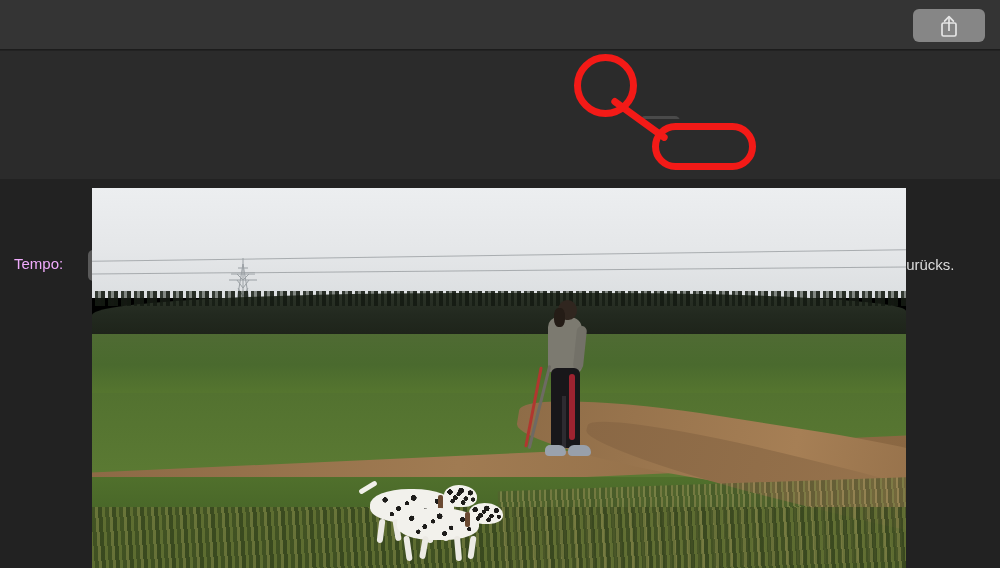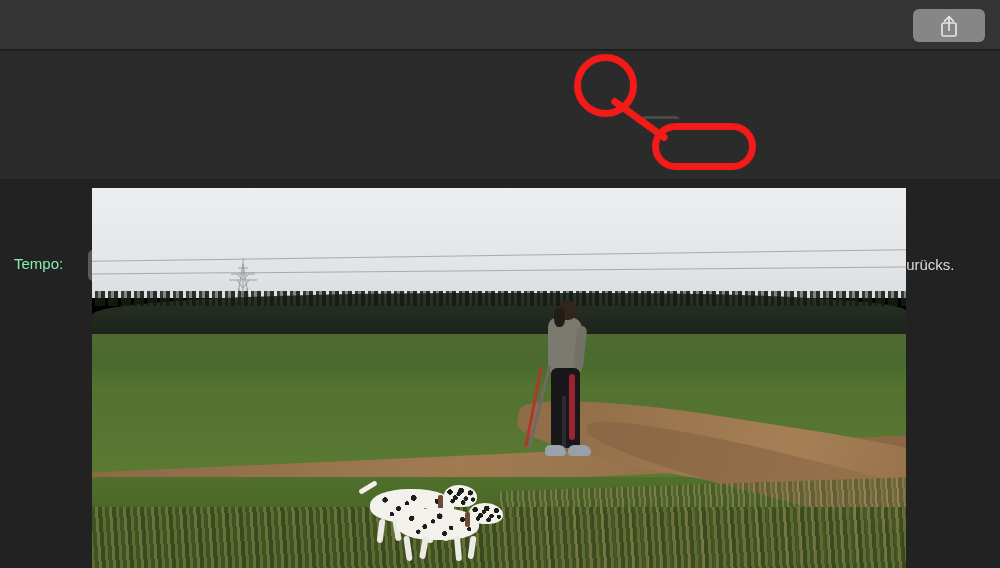--- a/index.html
+++ b/index.html
@@ -47,21 +47,21 @@
     font-size:15px; color:#8c8c8c; white-space:nowrap;
   }
 
   
   .controls {
     position:absolute; left:0; top:119px; width:1000px; height:60px;
     background:#2b2b2b;
   }
   .tempo-label {
     position:absolute; left:14px; top:136px;
-    font-size:15px; color:#86efac;
+    font-size:15px; color:#f0abfc;
   }
   .tempo-select {
     position:absolute; left:88px; top:131px; width:152px; height:31px;
     background:#5a5a5a; border-radius:5px;
   }
   .tempo-select .val {
     position:absolute; left:14px; top:6px;
     font-size:15px; color:#e8e8e8;
   }
   .tempo-select .chev {

